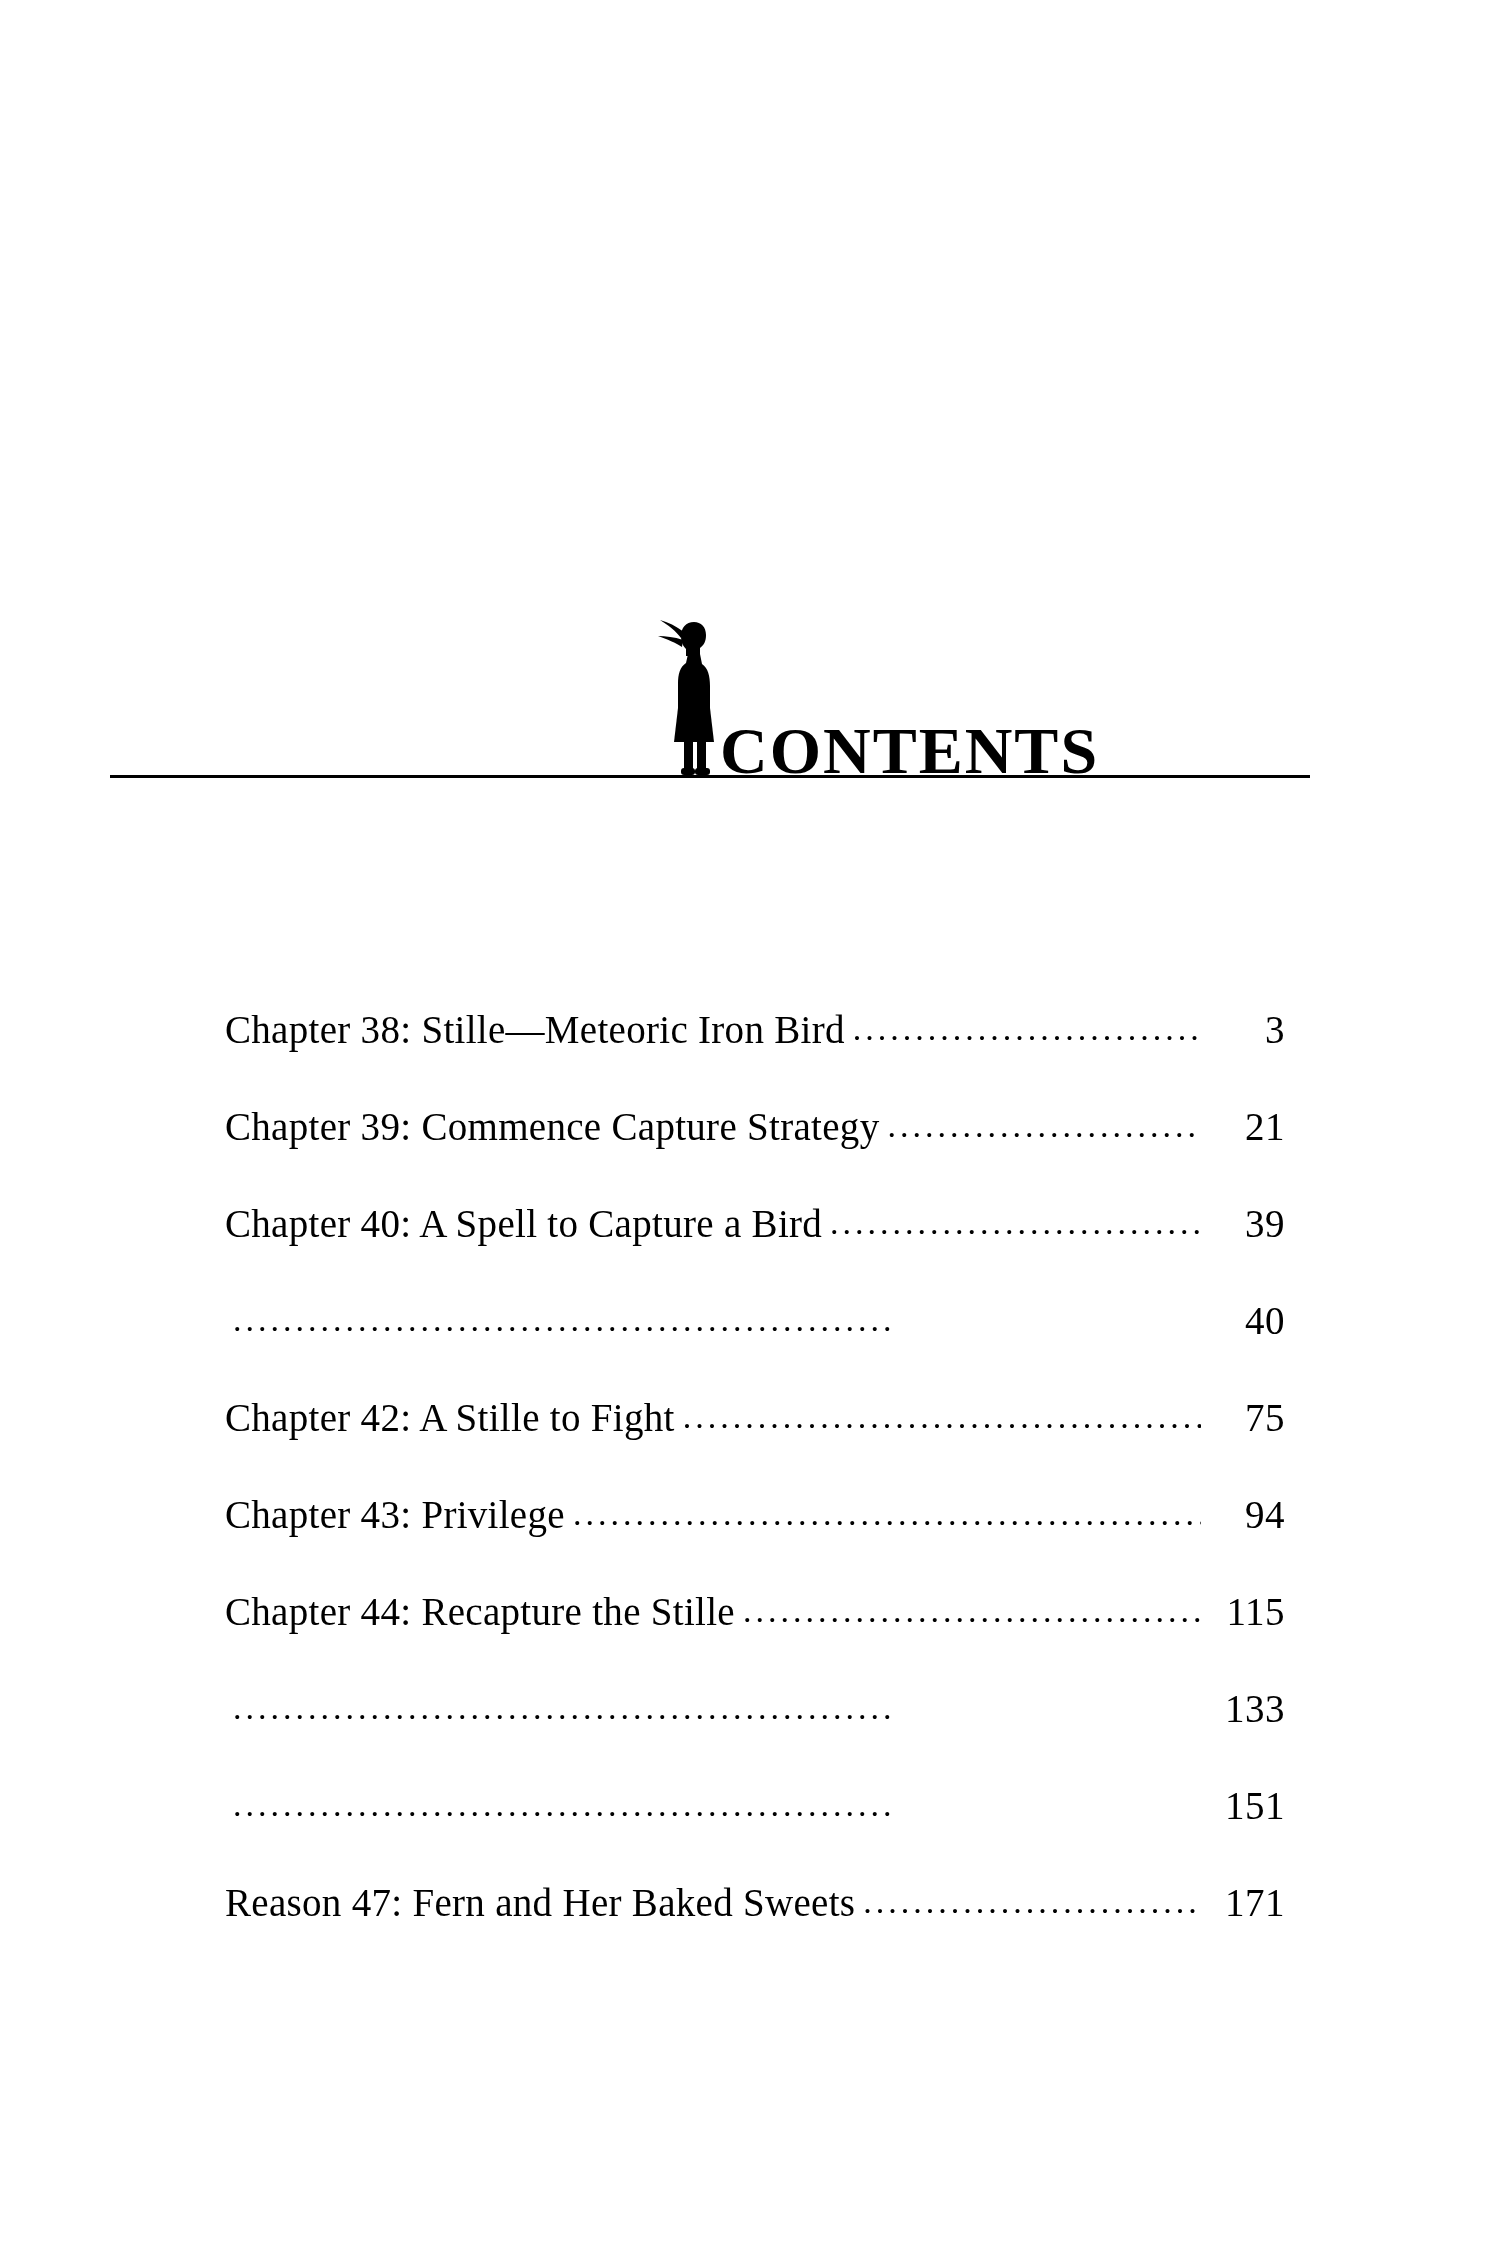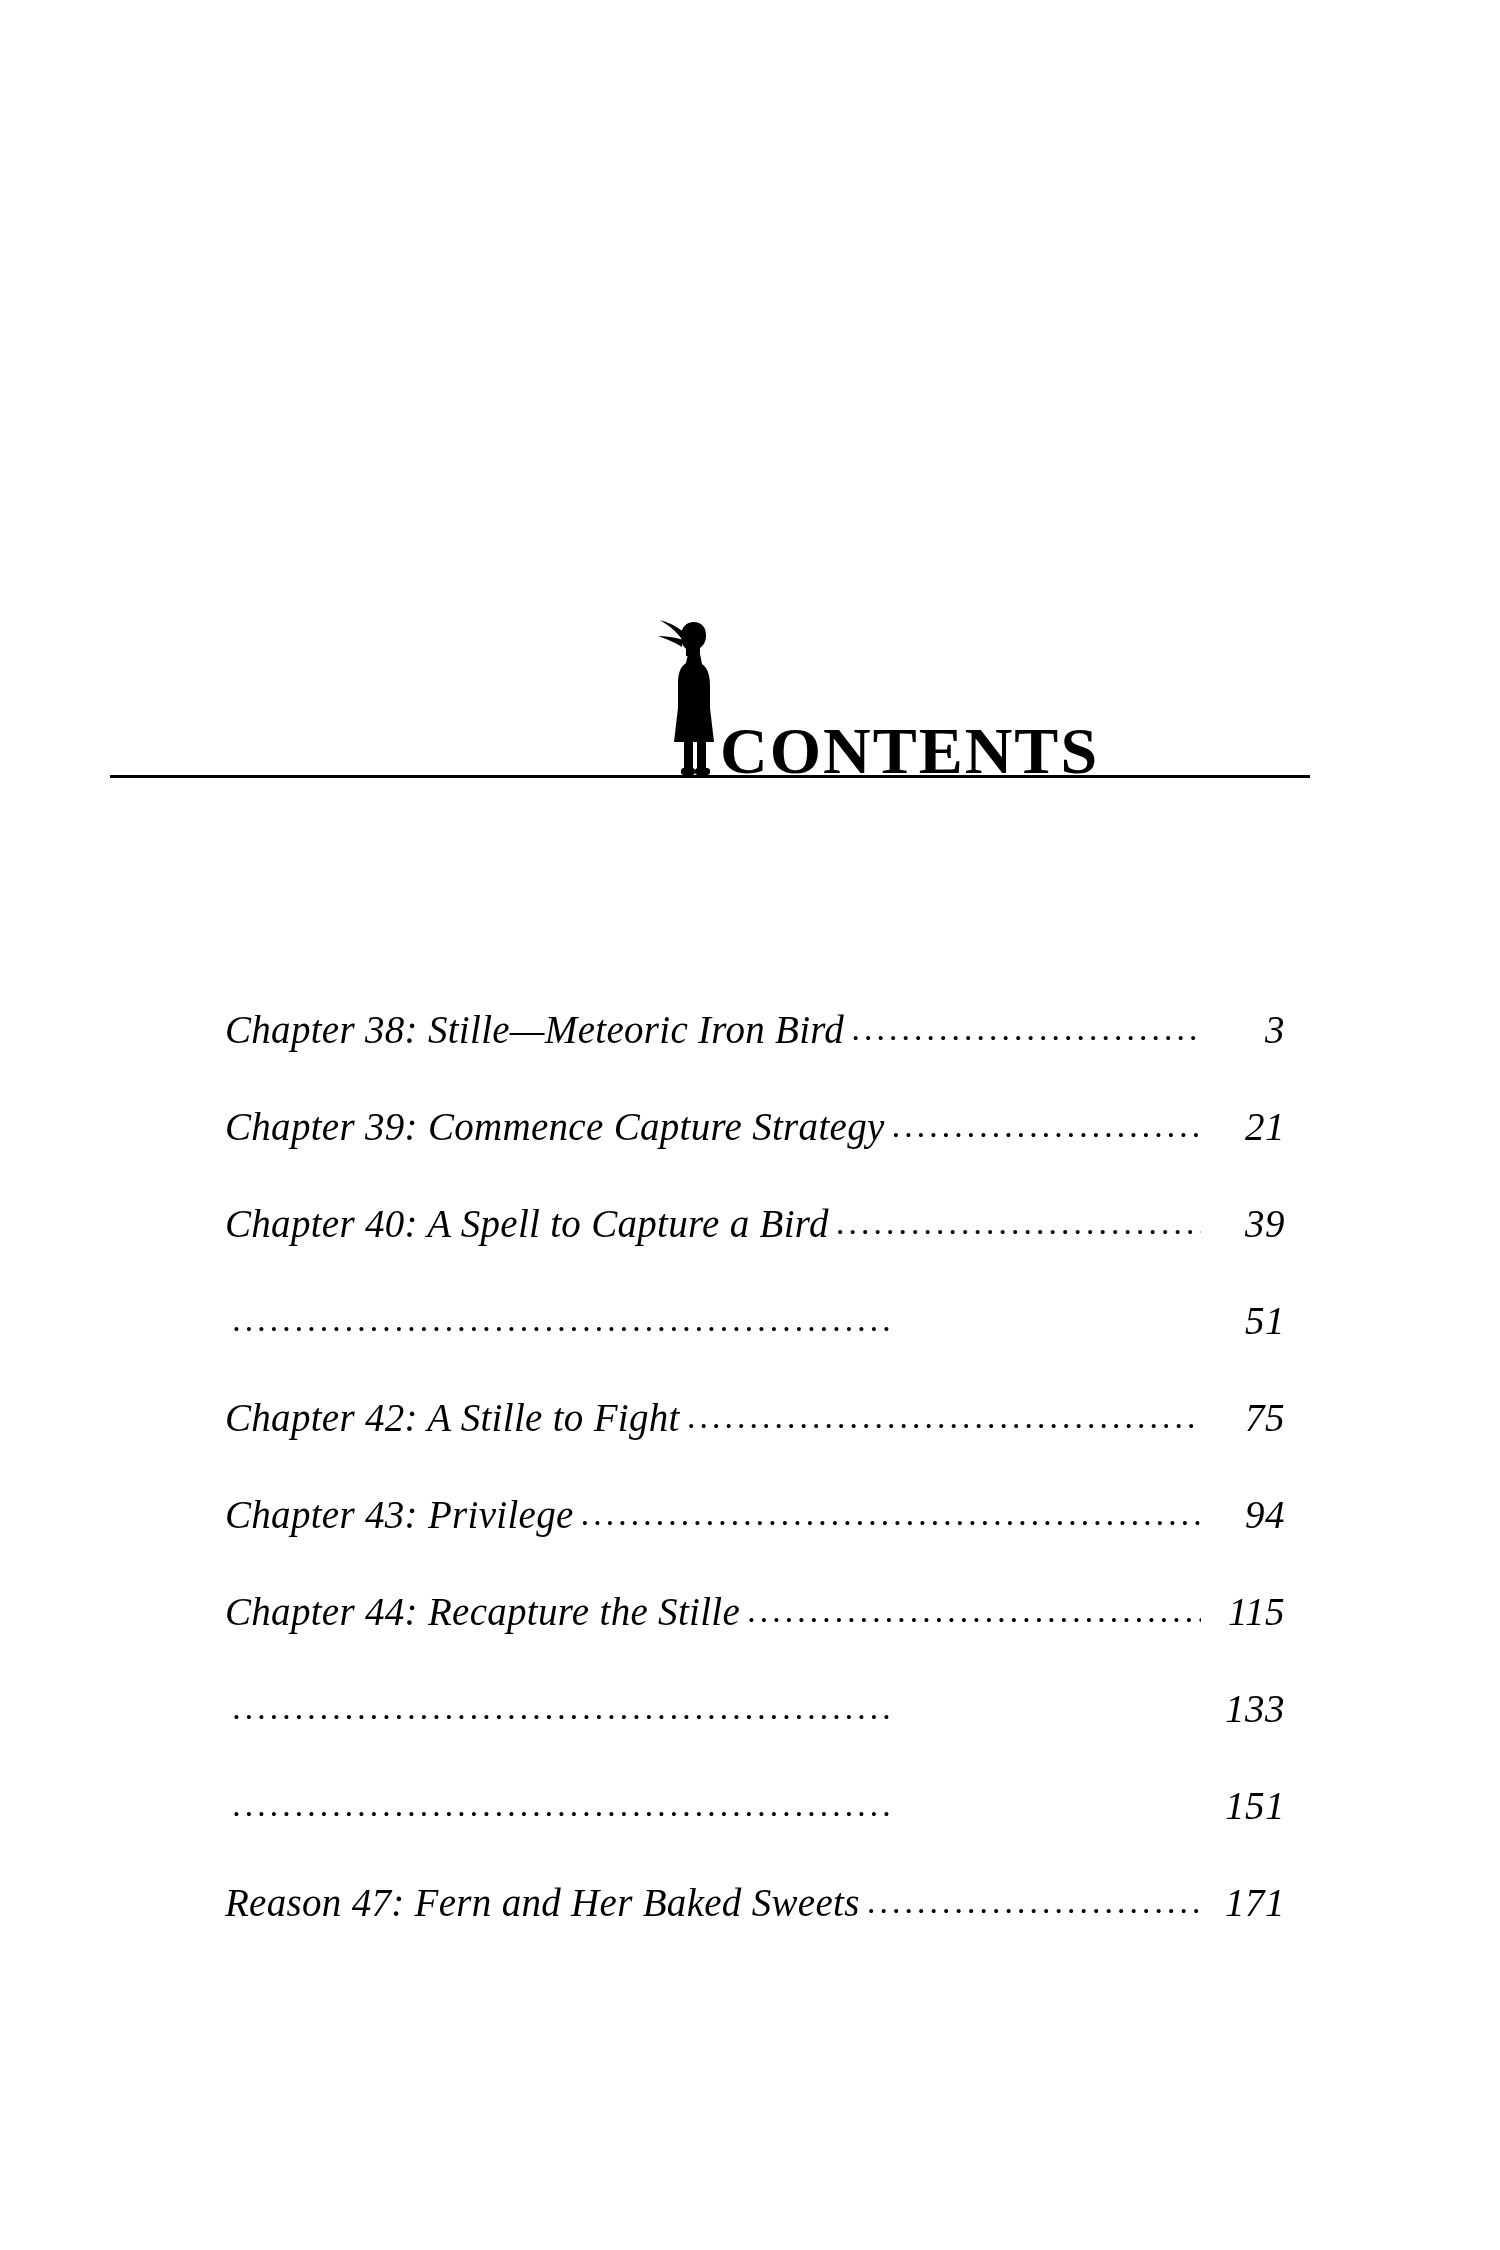--- a/index.html
+++ b/index.html
@@ -57,21 +57,20 @@
     left: -22px;
     bottom: -4px;
   }
 
   
   .toc-list {
     position: absolute;
     left: 225px;
     top: 1010px;
     width: 1060px;
-    font-style: italic;
   }
   .toc-entry {
     display: flex;
     align-items: baseline;
     font-size: 39px;
     line-height: 1;
     margin-bottom: 58px;
     white-space: nowrap;
   }
   .entry-title {
@@ -143,21 +142,21 @@
     </div>
 
     <div class="toc-entry">
       <span class="entry-title">Chapter 40: A Spell to Capture a Bird</span>
       <span class="entry-leader">.....................................................</span>
       <span class="entry-page">39</span>
     </div>
 
     <div class="toc-entry">
       <span class="entry-leader">.....................................................</span>
-      <span class="entry-page">51</span>
+      <span class="entry-page">40</span>
     </div>
 
     <div class="toc-entry">
       <span class="entry-title">Chapter 42: A Stille to Fight</span>
       <span class="entry-leader">.....................................................</span>
       <span class="entry-page">75</span>
     </div>
 
     <div class="toc-entry">
       <span class="entry-title">Chapter 43: Privilege</span>

